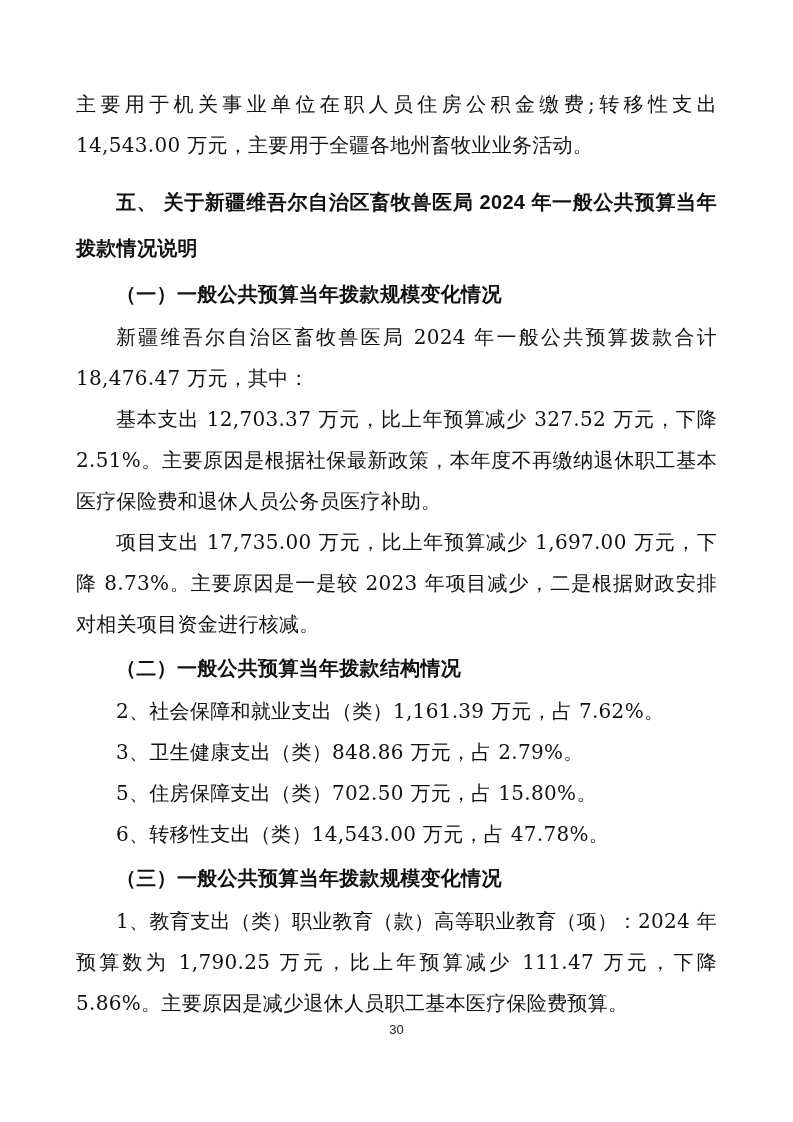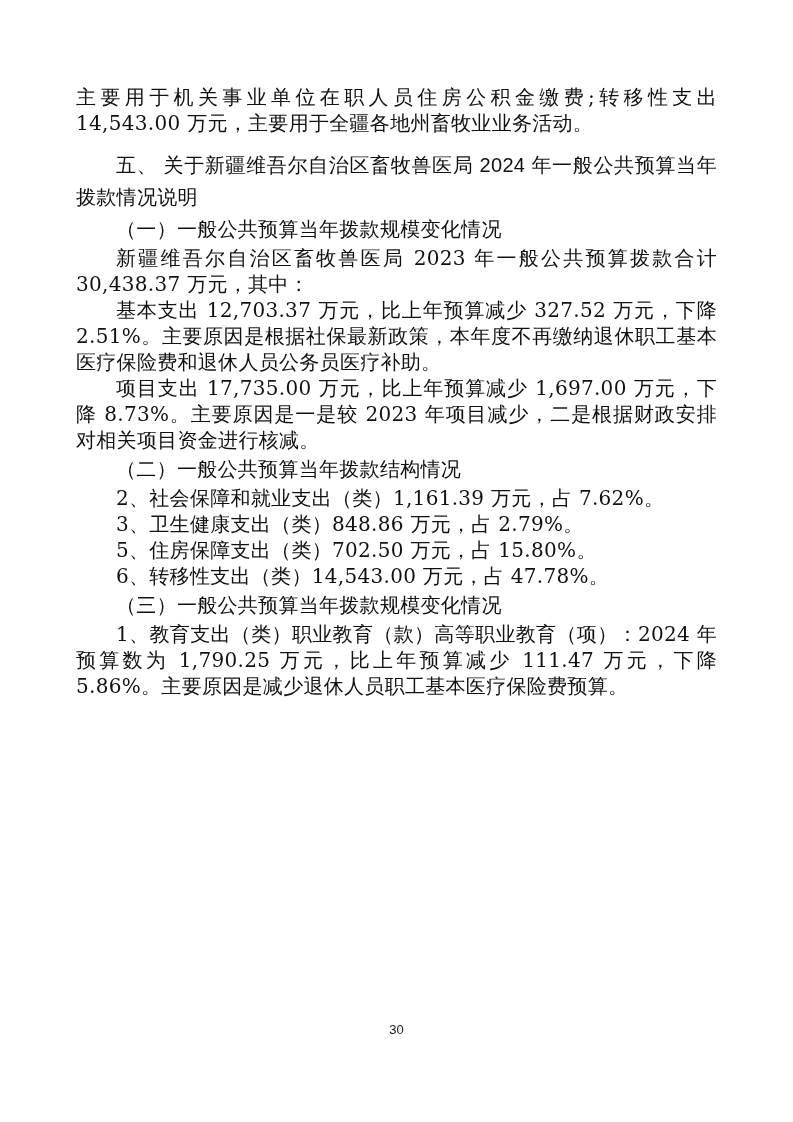--- a/index.html
+++ b/index.html
@@ -20,31 +20,31 @@
     background: #ffffff;
   }
   .content {
     position: absolute;
     top: 84px;
     left: 76px;
     width: 641px;
   }
   .line {
     font-size: 20px;
-    line-height: 26px;
+    line-height: 41px;
     text-align: justify;
     text-justify: inter-ideograph;
     letter-spacing: 0.3px;
   }
   .indent { text-indent: 2em; }
   .heading {
     font-family: "Liberation Sans", "DejaVu Sans", sans-serif;
-    font-weight: normal;
+    font-weight: bold;
     font-size: 20px;
-    line-height: 32px;
+    line-height: 46px;
     text-indent: 2em;
     text-align: justify;
     letter-spacing: 0.3px;
   }
   .heading.major { margin-top: 13px; }
   .footer {
     position: absolute;
     top: 1022px;
     left: 0;
     width: 793px;
@@ -59,21 +59,21 @@
 
 <div class="page">
   <div class="content">
 
     <p class="line">主要用于机关事业单位在职人员住房公积金缴费;转移性支出 14,543.00 万元，主要用于全疆各地州畜牧业业务活动。</p>
 
     <h2 class="heading major">五、 关于新疆维吾尔自治区畜牧兽医局 2024 年一般公共预算当年拨款情况说明</h2>
 
     <h3 class="heading">（一）一般公共预算当年拨款规模变化情况</h3>
 
-    <p class="line indent">新疆维吾尔自治区畜牧兽医局 2023 年一般公共预算拨款合计 30,438.37 万元，其中：</p>
+    <p class="line indent">新疆维吾尔自治区畜牧兽医局 2024 年一般公共预算拨款合计 18,476.47 万元，其中：</p>
 
     <p class="line indent">基本支出 12,703.37 万元，比上年预算减少 327.52 万元，下降 2.51%。主要原因是根据社保最新政策，本年度不再缴纳退休职工基本医疗保险费和退休人员公务员医疗补助。</p>
 
     <p class="line indent">项目支出 17,735.00 万元，比上年预算减少 1,697.00 万元，下降 8.73%。主要原因是一是较 2023 年项目减少，二是根据财政安排对相关项目资金进行核减。</p>
 
     <h3 class="heading">（二）一般公共预算当年拨款结构情况</h3>
 
     <div>
       <p class="line indent">2、社会保障和就业支出（类）1,161.39 万元，占 7.62%。</p>
       <p class="line indent">3、卫生健康支出（类）848.86 万元，占 2.79%。</p>

